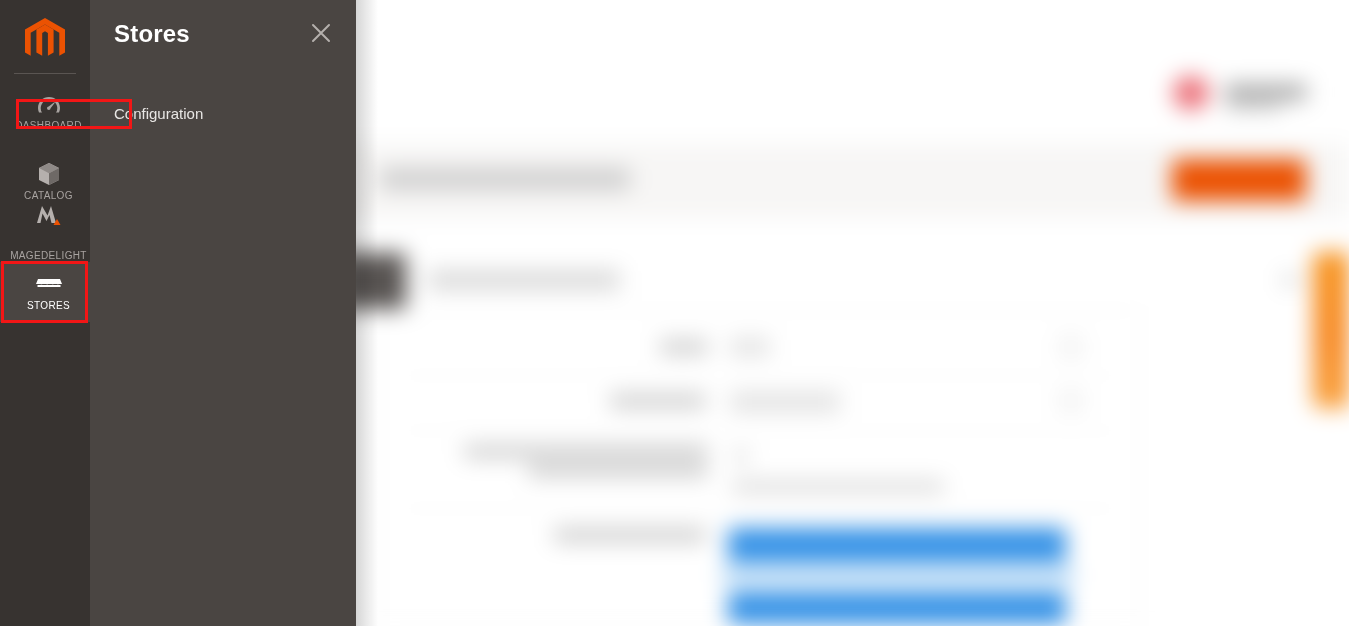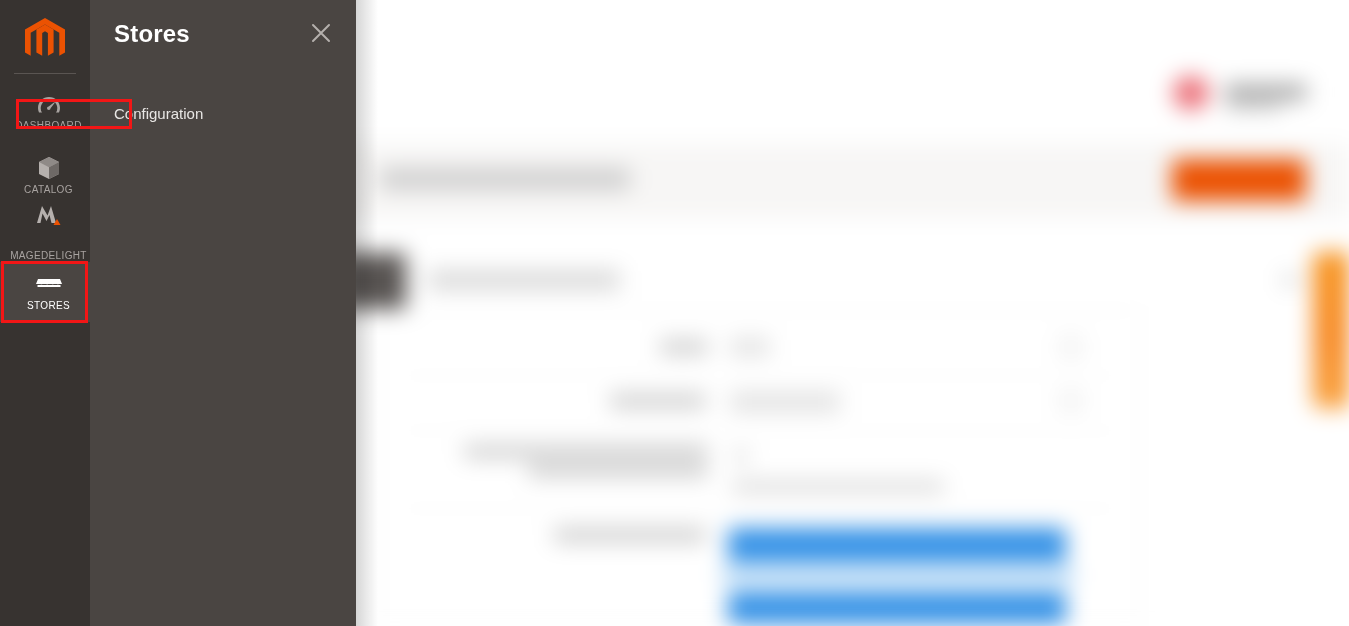--- a/index.html
+++ b/index.html
@@ -195,21 +195,21 @@
     text-transform: uppercase;
     white-space: nowrap;
   }
   .nav-item.active { background: #4a4542; }
   .nav-item.active .nav-label { color: #ffffff; }
   .nav-item.active .nav-ico svg path,
   .nav-item.active .nav-ico svg rect,
   .nav-item.active .nav-ico svg polygon { fill: #ffffff; }
 
   .nav-dashboard { top: 82px; }
-  .nav-catalog   { top: 146px; }
+  .nav-catalog   { top: 152px; }
   .nav-magedelight { top: 202px; gap: 20px; }
   .nav-stores    { top: 262px; }
 
   .nav-highlight {
     position: absolute;
     left: 1px; top: 261px;
     width: 87px; height: 62px;
     border: 3px solid #f21616;
     pointer-events: none;
     z-index: 40;

